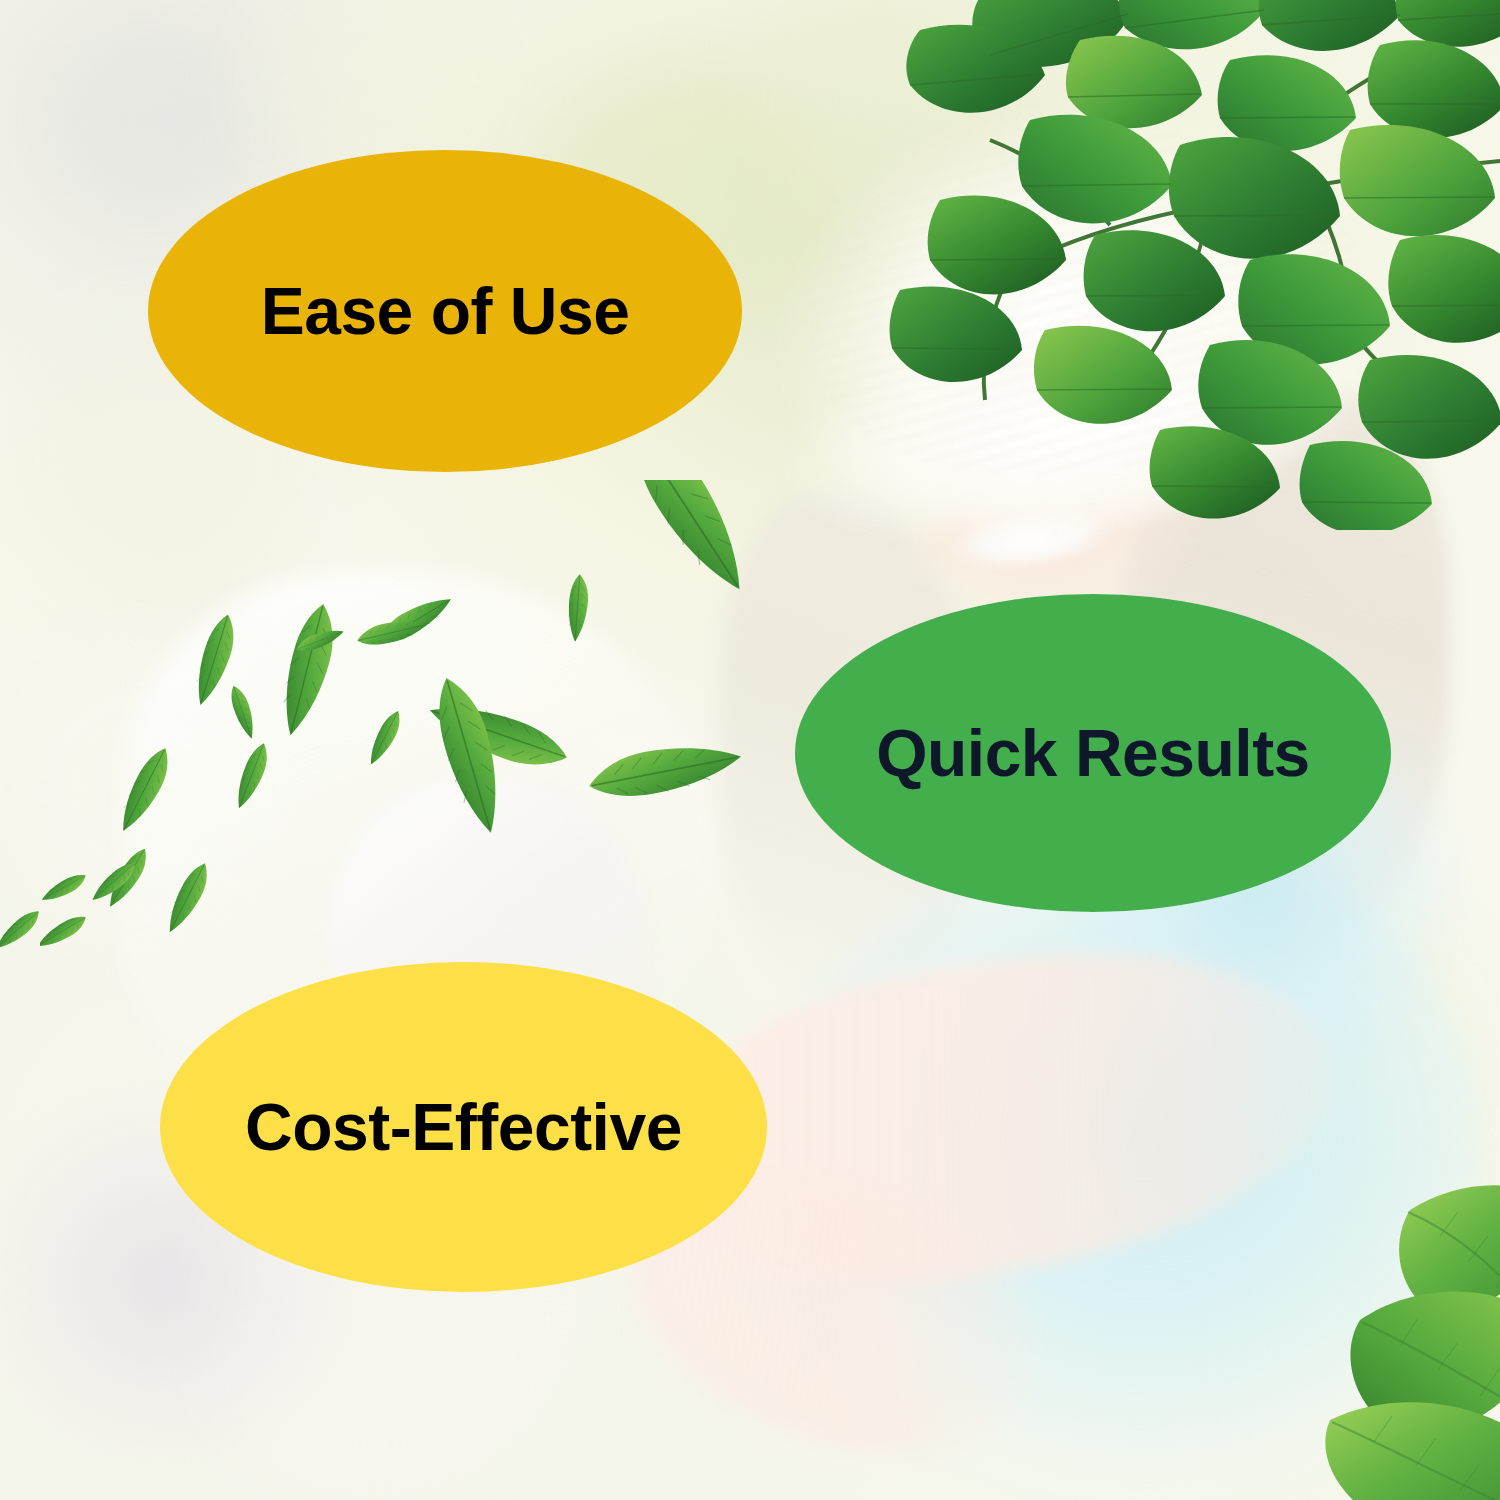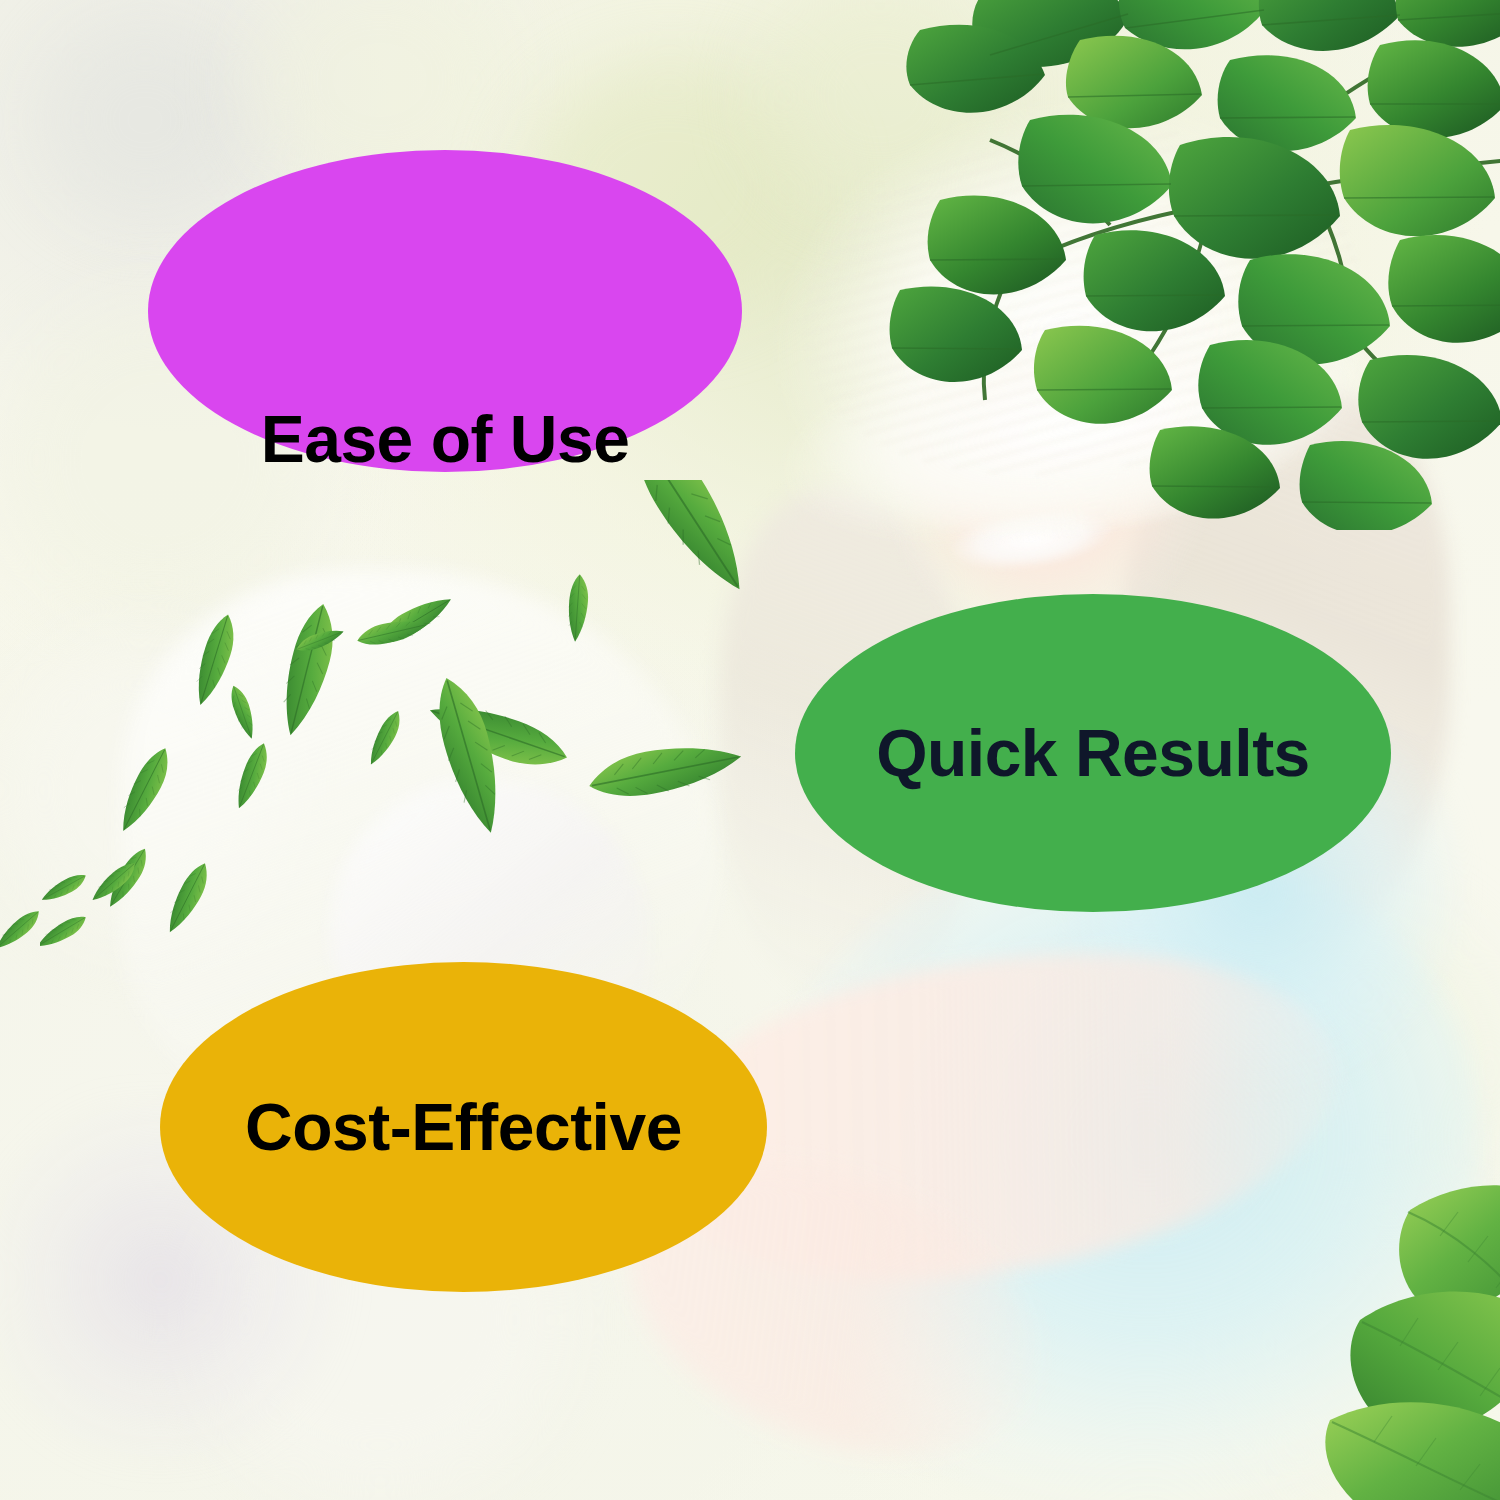--- a/index.html
+++ b/index.html
@@ -458,25 +458,25 @@
         <path d="M206 118 L 226 92"></path>
       <path d="M110 176 L 128 148"></path>
         <path d="M148 200 L 168 172"></path>
         <path d="M190 226 L 210 198"></path>
       <path d="M84 272 L 102 246"></path>
         <path d="M126 296 L 146 268"></path>
         <path d="M170 320 L 190 294"></path>
     </g>
   </svg>
 
-  <div id="pill-ease" class="pill" style="background:#d946ef;align-items:flex-end;">
+  <div id="pill-ease" class="pill" style="background:#eab308;">
     <span class="pill-label" style="color: rgb(0, 0, 0);">Ease of Use</span>
   </div>
 
   <div id="pill-quick" class="pill" style="background:#43AF4C;">
     <span class="pill-label" style="color: #0f172a;">Quick Results</span>
   </div>
 
-  <div id="pill-cost" class="pill" style="background:#eab308;">
+  <div id="pill-cost" class="pill" style="background:#fde047;">
     <span class="pill-label" style="color: rgb(0, 0, 0);">Cost-Effective</span>
   </div>
 
 </div>
 
 </body></html>

